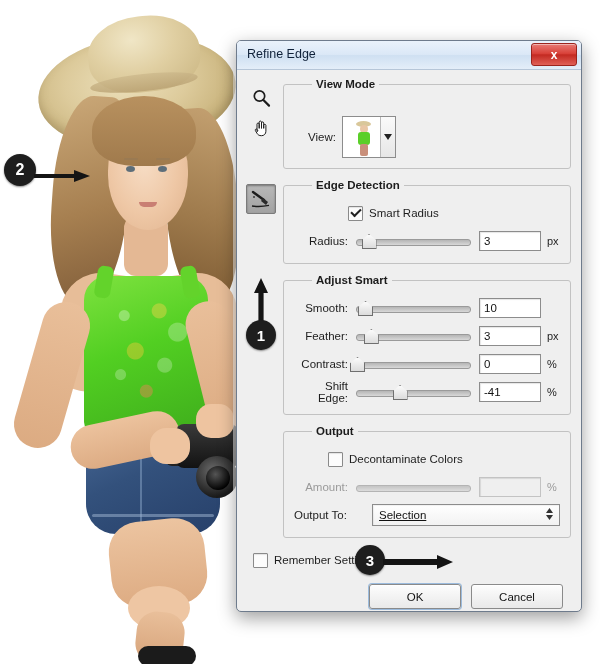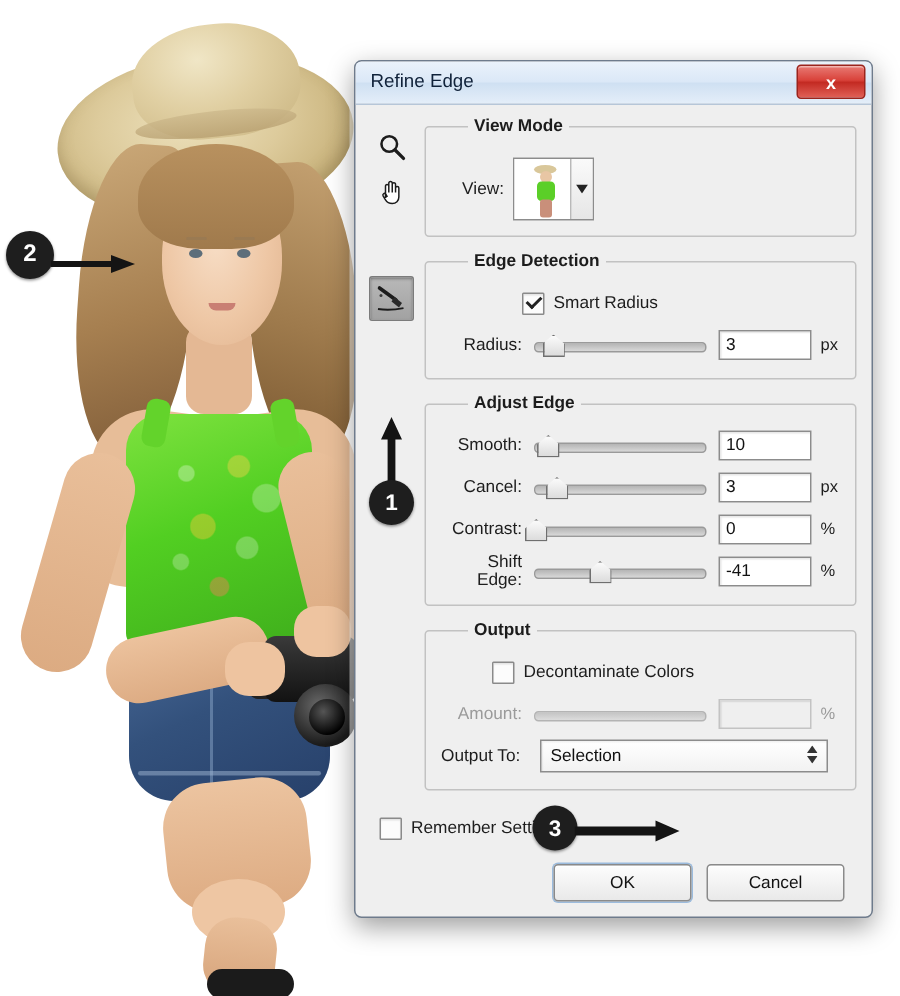--- a/index.html
+++ b/index.html
@@ -333,21 +333,21 @@
       <svg id="arrow1" width="20" height="56" viewBox="0 0 20 56">
         <path d="M10 0 L17 15 H12.6 V54 H7.4 V15 H3 Z" fill="#141414"></path>
       </svg>
       <div class="badge" id="badge1">1</div>
     </div>
 
     <div id="panels">
 
       <fieldset class="grp">
         <legend>View Mode</legend>
-        <div style="display:flex;align-items:flex-start;margin-top:9px;">
+        <div style="display:flex;align-items:flex-start;margin-top:20px;">
           <div style="display:flex;align-items:center;">
             <span class="lbl" style="width:42px;">View:</span>
             <div class="thumb-combo" style="margin-left:6px;">
               <div class="thumb-img">
                 <div class="mini m-hat"></div>
                 <div class="mini m-head"></div>
                 <div class="mini m-body"></div>
                 <div class="mini m-legs"></div>
               </div>
               <div class="thumb-arrow">
@@ -373,34 +373,34 @@
           <div class="sl" style="width:115px;margin-left:8px;">
             <div class="track"></div>
             <div class="thumb" style="left:10%;"></div>
           </div>
           <div class="num" style="margin-left:8px;">3</div>
           <span class="unit">px</span>
         </div>
       </fieldset>
 
       <fieldset class="grp">
-        <legend>Adjust Edge</legend>
+        <legend>Adjust Smart</legend>
 
         <div class="row">
           <span class="lbl" style="width:54px;">Smooth:</span>
           <div class="sl" style="width:115px;margin-left:8px;">
             <div class="track"></div>
             <div class="thumb" style="left:7%;"></div>
           </div>
           <div class="num" style="margin-left:8px;">10</div>
           <span class="unit"></span>
         </div>
 
         <div class="row">
-          <span class="lbl" style="width:54px;">Cancel:</span>
+          <span class="lbl" style="width:54px;">Feather:</span>
           <div class="sl" style="width:115px;margin-left:8px;">
             <div class="track"></div>
             <div class="thumb" style="left:12%;"></div>
           </div>
           <div class="num" style="margin-left:8px;">3</div>
           <span class="unit">px</span>
         </div>
 
         <div class="row">
           <span class="lbl" style="width:54px;">Contrast:</span>
@@ -432,21 +432,21 @@
         <div class="row">
           <span class="lbl dis" style="width:54px;">Amount:</span>
           <div class="sl dis" style="width:115px;margin-left:8px;">
             <div class="track"></div>
           </div>
           <div class="num dis" style="margin-left:8px;"></div>
           <span class="unit dis">%</span>
         </div>
         <div class="row">
           <span class="lbl" style="width:62px;text-align:left;">Output To:</span>
-          <div class="combo" style="margin-left:4px;max-width:178px;">
+          <div class="combo" style="margin-left:16px;max-width:178px;text-decoration:underline;">
             <span>Selection</span>
             <span class="spin">
               <svg width="7" height="5" viewBox="0 0 7 5">
                   <path d="M3.5 0 L7 5 H0 Z" fill="#333"></path>
                 </svg>
               <svg width="7" height="5" viewBox="0 0 7 5">
                   <path d="M0 0 H7 L3.5 5 Z" fill="#333"></path>
                 </svg>
             </span>
           </div>

